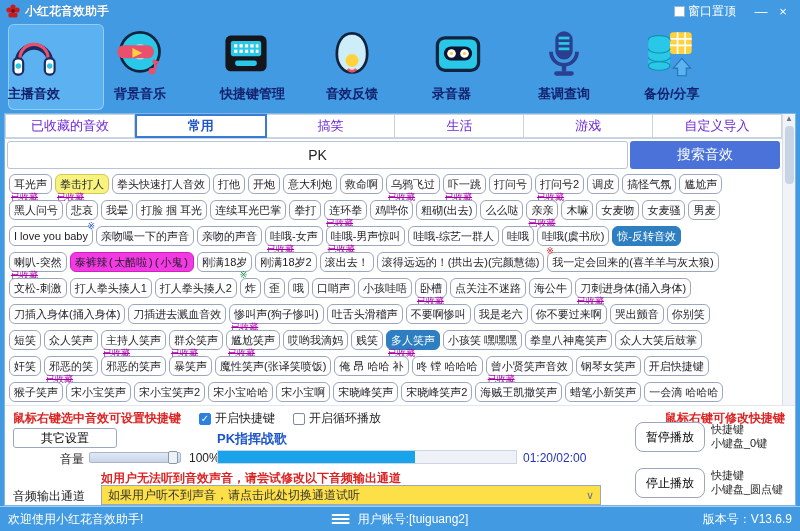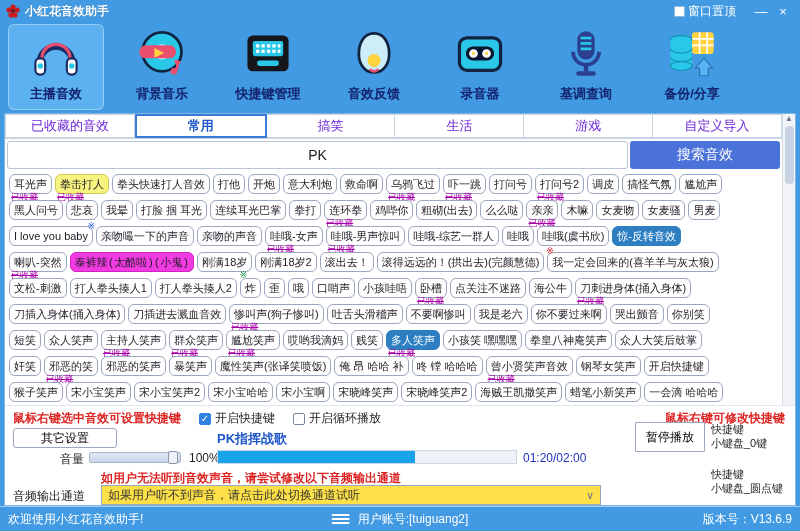--- a/index.html
+++ b/index.html
@@ -9,21 +9,21 @@
   
   .titlebar { height:22px; display:flex; align-items:center; padding:0 6px; color:#fff; font-size:12px;justify-content:flex-end; }
   .titlebar .app-title { margin-left:5px; font-weight:bold; text-shadow:0 0 1px rgba(0,0,0,.25); }
   .titlebar .spacer { flex:1; }
   .pin-wrap { display:flex; align-items:center; gap:3px; margin-right:14px; }
   .pin-box { width:11px; height:11px; background:#fff; border:1px solid #8fb8dd; }
   .win-btn { width:22px; text-align:center; font-size:13px; color:#fff; cursor:default; }
 
   
   .toolbar { height:90px; display:flex; align-items:flex-start; padding:2px 6px 0 8px; gap:10px; }
-  .tb-item { width:96px; height:86px; display:flex; flex-direction:column; align-items:center; justify-content:flex-start; border-radius:6px; padding-top:4px; }
+  .tb-item { width:96px; height:86px; display:flex; flex-direction:column; align-items:flex-start; justify-content:flex-start; border-radius:6px; padding-top:4px; }
   .tb-item.active { background:#5cb1f0; box-shadow:inset 0 0 0 1px rgba(255,255,255,.35); }
   .tb-item svg { width:52px; height:52px; }
   .tb-label { font-size:13px; font-weight:bold; color:#14226e; margin-top:5px; white-space:nowrap; }
 
   
   .panel { position:absolute; left:4px; right:4px; top:113px; height:393px; background:#fff; border:1px solid #7fb6e2; display:flex; flex-direction:column; }
   .panel-body { display:flex; flex:1; min-height:0; }
   .panel-main { flex:1; display:flex; flex-direction:column; min-width:0; }
 
   
@@ -70,21 +70,21 @@
   .vol-handle { position:absolute; top:-2px; right:2px; width:10px; height:13px; background:#eef2f8; border:1px solid #8a96aa; border-radius:2px; }
   .vol-val { position:absolute; top:45px; left:184px; color:#222; }
   .progress { position:absolute; top:44px; left:212px; width:300px; height:14px; background:#eef2f8; border:1px solid #cbd5e4; }
   .progress .fill { height:100%; background:#18a3ea; }
   .time { position:absolute; top:45px; left:518px; color:#2233bb; font-size:12px; }
   .warn { position:absolute; top:64px; left:96px; }
   .out-label { position:absolute; top:82px; left:8px; color:#222; }
   .out-combo { position:absolute; top:79px; left:96px; width:500px; height:20px; border:1px solid #9aa7bd; background:#fde047; display:flex; align-items:center; padding:0 6px; color:#333; }
   .out-combo .caret { margin-left:auto; color:#6a7486; font-size:11px; }
   .side-group { position:absolute; right:6px; display:flex; align-items:center; gap:6px; }
-  .side-btn { width:70px; height:30px; background:#fff; border:1px solid #9aa7bd; border-radius:1px; font-size:12px; font-family:inherit; }
+  .side-btn { width:70px; height:30px; background:#fff; border:1px solid #9aa7bd; border-radius:8px; font-size:12px; font-family:inherit; }
   .side-keys { font-size:11px; color:#222; line-height:1.25; width:78px; }
 
   
   .statusbar { position:absolute; left:0; right:0; bottom:0; height:25px; color:#fff; font-size:12px; display:flex; align-items:center; padding:0 8px; border-top:1px solid rgba(255,255,255,.5); }
   .sb-center { position:absolute; left:50%; transform:translateX(-50%); display:flex; align-items:center; gap:8px; }
   .hamburger { display:flex; flex-direction:column; gap:2px; }
   .hamburger i { display:block; width:18px; height:2px; background:#fff; border-radius:1px; }
   .sb-right { margin-left:auto; }
 </style>
 </head>
@@ -589,20 +589,21 @@
     </div>
 
     <div class="side-group" style="top:16px;">
       <button class="side-btn">暂停播放</button>
       <span class="side-keys">
         <span>快捷键</span><br>
         <span>小键盘_0键</span>
       </span>
     </div>
     <div class="side-group" style="top:62px;">
+      <button class="side-btn">停止播放</button>
       <span class="side-keys">
         <span>快捷键</span><br>
         <span>小键盘_圆点键</span>
       </span>
     </div>
   </div>
 </div>
 
 <div class="statusbar">
   <span>欢迎使用小红花音效助手!</span>

